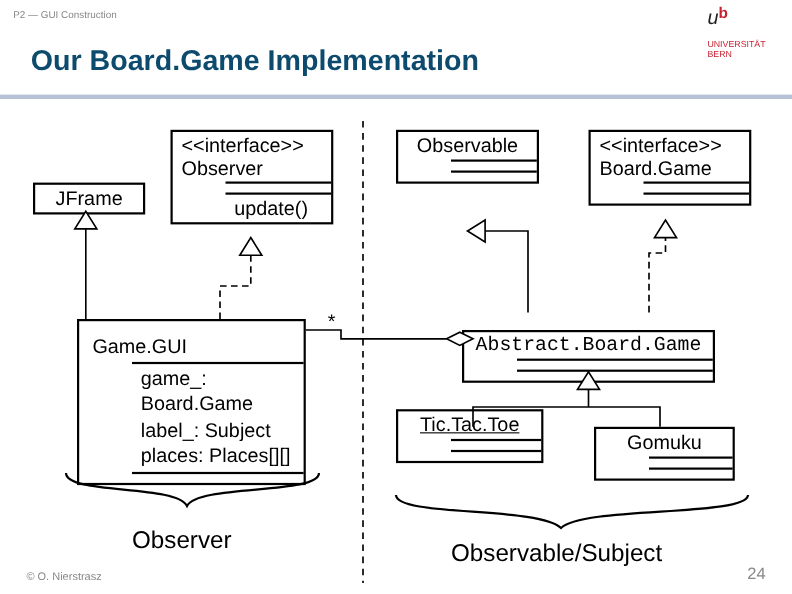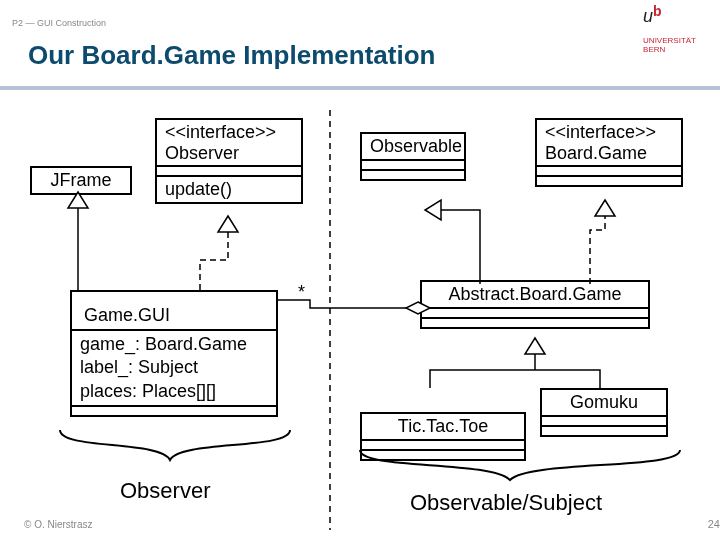--- a/index.html
+++ b/index.html
@@ -7,21 +7,21 @@
     margin: 0;
     width: 720px;
     height: 540px;
     font-family: Arial, sans-serif;
     background: #fff;
     position: relative;
     overflow: hidden;
   }
   .breadcrumb {
     position: absolute;
-    top: 18px;
+    top: 8px;
     left: 12px;
     font-size: 9px;
     color: #888;
   }
   .title {
     position: absolute;
     top: 40px;
     left: 28px;
     font-size: 26px;
     font-weight: bold;
@@ -51,20 +51,21 @@
     position: absolute;
     border: 2px solid #000;
     text-align: center;
     font-size: 18px;
     background: #fff;
   }
   .compartment {
     border-top: 2px solid #000;
     padding: 2px 8px;
     text-align: left;
+    margin-left: 48px;
   }
   .box-header { padding: 2px 8px; }
   svg.diagram {
     position: absolute;
     top: 0; left: 0;
     width: 720px; height: 540px;
     pointer-events: none;
   }
   .group-label {
     position: absolute;
@@ -74,22 +75,22 @@
   .footer {
     position: absolute;
     bottom: 10px;
     left: 24px;
     font-size: 10px;
     color: #888;
   }
   .pagenum {
     position: absolute;
     bottom: 10px;
-    right: 0;
-    font-size: 11px;
+    right: 24px;
+    font-size: 15px;
     color: #888;
   }
   .mult {
     position: absolute;
     font-size: 18px;
   }
 </style>
 </head>
 <body>
 
@@ -113,21 +114,21 @@
 
 <div class="box" style="left:155px; top:118px; width:148px;">
   <div class="box-header" style="text-align:left; line-height:1.15;">
     <div>&lt;&lt;interface&gt;&gt;</div>
     <div>Observer</div>
   </div>
   <div class="compartment" style="height:10px;"></div>
   <div class="compartment">update()</div>
 </div>
 
-<div class="box" style="left:360px; top:132px; width:106px;">
+<div class="box" style="left:360px; top:118px; width:130px;">
   <div class="box-header">Observable</div>
   <div class="compartment" style="height:10px;"></div>
   <div class="compartment" style="height:10px;"></div>
 </div>
 
 <div class="box" style="left:535px; top:118px; width:148px;">
   <div class="box-header" style="text-align:left; line-height:1.15;">
     <div>&lt;&lt;interface&gt;&gt;</div>
     <div>Board.Game</div>
   </div>
@@ -138,27 +139,27 @@
 <div class="box" style="left:70px; top:290px; width:208px;">
   <div class="box-header" style="text-align:left; padding:3px 12px;margin-top:10px;">Game.GUI</div>
   <div class="compartment" style="line-height:1.3;">
     <div>game_: Board.Game</div>
     <div>label_: Subject</div>
     <div>places: Places[][]</div>
   </div>
   <div class="compartment" style="height:10px;"></div>
 </div>
 
-<div class="box" style="left:420px; top:280px; width:230px;">
+<div class="box" style="left:420px; top:300px; width:230px;font-family:Liberation Mono, monospace;">
   <div class="box-header">Abstract.Board.Game</div>
   <div class="compartment" style="height:10px;"></div>
   <div class="compartment" style="height:10px;"></div>
 </div>
 
-<div class="box" style="left:360px; top:412px; width:166px;">
+<div class="box" style="left:360px; top:372px; width:134px;text-decoration:underline;">
   <div class="box-header">Tic.Tac.Toe</div>
   <div class="compartment" style="height:10px;"></div>
   <div class="compartment" style="height:10px;"></div>
 </div>
 
 <div class="box" style="left:540px; top:388px; width:128px;text-align:center;">
   <div class="box-header">Gomuku</div>
   <div class="compartment" style="height:10px;"></div>
   <div class="compartment" style="height:10px;"></div>
 </div>

